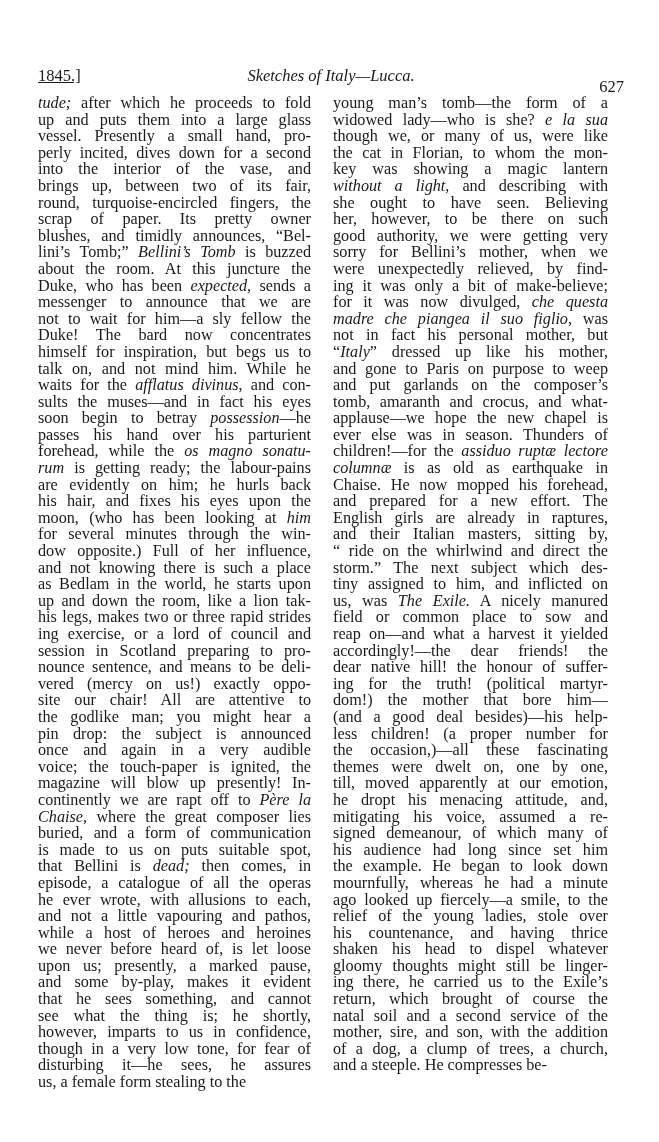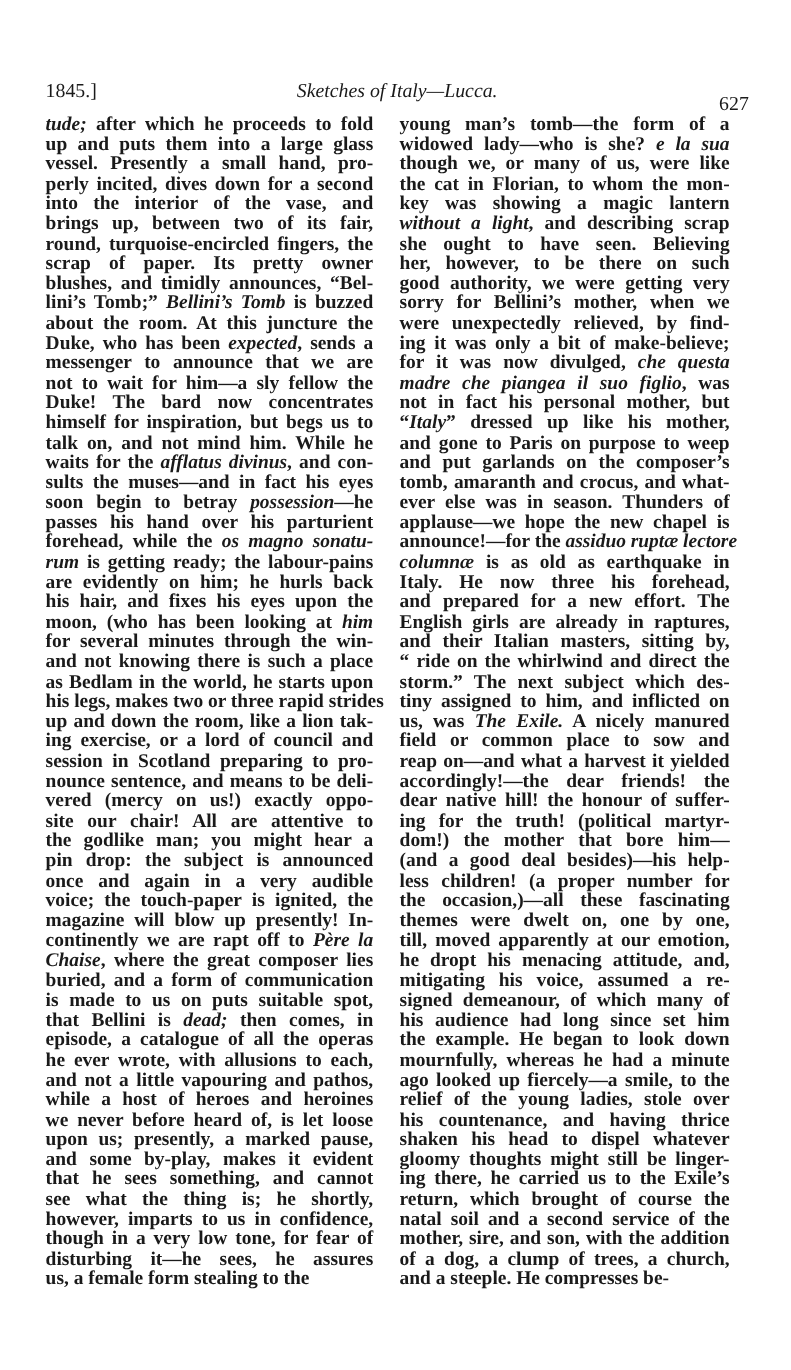--- a/index.html
+++ b/index.html
@@ -1,23 +1,23 @@
 <!DOCTYPE html>
 <html><head>
 <meta charset="utf-8">
 <style>
   html, body { margin: 0; padding: 0; background: #ffffff; }
   body { width: 659px; height: 1142px; position: relative; overflow: hidden;
          font-family: "Liberation Serif", "DejaVu Serif", serif; color: #1a1a1a; }
   .header { position: absolute; top: 66px; left: 38px; width: 586px; height: 22px;
             font-size: 16.5px; }
-  .hdr-left { position: absolute; left: 0; top: 0; }
+  .hdr-left { position: absolute; left: 0; top: 0; text-decoration: underline; }
   .hdr-center { position: absolute; left: 0; right: 0; top: 0; text-align: center; font-style: italic; }
   .hdr-right { position: absolute; right: 0; top: 0; margin-top: 11px; }
-  .col { position: absolute; top: 95px; font-size: 16.2px; line-height: 16.6px; font-weight: bold; }
+  .col { position: absolute; top: 95px; font-size: 16.2px; line-height: 16.6px; }
   .col-left { left: 38px; width: 273px; }
   .col-right { left: 333px; width: 275px; }
   .line { display: block; white-space: nowrap; text-align: justify; text-align-last: justify; height: 16.6px; }
   .line.last { text-align-last: left; }
   .line i { font-style: italic; }
 </style>
 </head>
 <body>
 
 <div class="header">
@@ -47,24 +47,25 @@
     <span class="line"><span>waits for the </span><i>afflatus divinus</i><span>, and con-</span></span>
     <span class="line"><span>sults the muses—and in fact his eyes</span></span>
     <span class="line"><span>soon begin to betray </span><i>possession</i><span>—he</span></span>
     <span class="line"><span>passes his hand over his parturient</span></span>
     <span class="line"><span>forehead, while the </span><i>os magno sonatu-</i></span>
     <span class="line"><span></span><i>rum</i><span> is getting ready; the labour-pains</span></span>
     <span class="line"><span>are evidently on him; he hurls back</span></span>
     <span class="line"><span>his hair, and fixes his eyes upon the</span></span>
     <span class="line"><span>moon, (who has been looking at </span><i>him</i></span>
     <span class="line"><span>for several minutes through the win-</span></span>
+    <span class="line"><span>dow opposite.)  Full of her influence,</span></span>
     <span class="line"><span>and not knowing there is such a place</span></span>
     <span class="line"><span>as Bedlam in the world, he starts upon</span></span>
+    <span class="line"><span>up and down the room, like a lion tak-</span></span>
     <span class="line"><span>his legs, makes two or three rapid strides</span></span>
-    <span class="line"><span>up and down the room, like a lion tak-</span></span>
     <span class="line"><span>ing exercise, or a lord of council and</span></span>
     <span class="line"><span>session in Scotland preparing to pro-</span></span>
     <span class="line"><span>nounce sentence, and means to be deli-</span></span>
     <span class="line"><span>vered (mercy on us!) exactly oppo-</span></span>
     <span class="line"><span>site our chair!  All are attentive to</span></span>
     <span class="line"><span>the godlike man; you might hear a</span></span>
     <span class="line"><span>pin drop: the subject is announced</span></span>
     <span class="line"><span>once and again in a very audible</span></span>
     <span class="line"><span>voice; the touch-paper is ignited, the</span></span>
     <span class="line"><span>magazine will blow up presently!  In-</span></span>
@@ -86,39 +87,39 @@
     <span class="line"><span>though in a very low tone, for fear of</span></span>
     <span class="line"><span>disturbing it—he sees, he assures</span></span>
     <span class="line last"><span>us, a female form stealing to the</span></span>
   </div>
 <div class="col col-right" id="col-right">
     <span class="line"><span>young man’s tomb—the form of a</span></span>
     <span class="line"><span>widowed lady—who is she? </span><i>e la sua</i></span>
     <span class="line"><span>though we, or many of us, were like</span></span>
     <span class="line"><span>the cat in Florian, to whom the mon-</span></span>
     <span class="line"><span>key was showing a magic lantern</span></span>
-    <span class="line"><span></span><i>without a light</i><span>, and describing scrap</span></span>
+    <span class="line"><span></span><i>without a light</i><span>, and describing with</span></span>
     <span class="line"><span>she ought to have seen.  Believing</span></span>
     <span class="line"><span>her, however, to be there on such</span></span>
     <span class="line"><span>good authority, we were getting very</span></span>
     <span class="line"><span>sorry for Bellini’s mother, when we</span></span>
     <span class="line"><span>were unexpectedly relieved, by find-</span></span>
     <span class="line"><span>ing it was only a bit of make-believe;</span></span>
     <span class="line"><span>for it was now divulged, </span><i>che questa</i></span>
     <span class="line"><span></span><i>madre che piangea il suo figlio</i><span>, was</span></span>
     <span class="line"><span>not in fact his personal mother, but</span></span>
     <span class="line"><span>“</span><i>Italy</i><span>” dressed up like his mother,</span></span>
     <span class="line"><span>and gone to Paris on purpose to weep</span></span>
     <span class="line"><span>and put garlands on the composer’s</span></span>
     <span class="line"><span>tomb, amaranth and crocus, and what-</span></span>
+    <span class="line"><span>applause—we hope the new chapel is</span></span>
     <span class="line"><span>ever else was in season.  Thunders of</span></span>
-    <span class="line"><span>applause—we hope the new chapel is</span></span>
-    <span class="line"><span>announce!—for the </span><i>assiduo ruptæ lectore</i></span>
+    <span class="line"><span>children!—for the </span><i>assiduo ruptæ lectore</i></span>
     <span class="line"><span></span><i>columnæ</i><span> is as old as earthquake in</span></span>
-    <span class="line"><span>Italy.  He now three his forehead,</span></span>
+    <span class="line"><span>Chaise.  He now mopped his forehead,</span></span>
     <span class="line"><span>and prepared for a new effort.  The</span></span>
     <span class="line"><span>English girls are already in raptures,</span></span>
     <span class="line"><span>and their Italian masters, sitting by,</span></span>
     <span class="line"><span>“ ride on the whirlwind and direct the</span></span>
     <span class="line"><span>storm.”  The next subject which des-</span></span>
     <span class="line"><span>tiny assigned to him, and inflicted on</span></span>
     <span class="line"><span>us, was </span><i>The Exile.</i><span> A nicely manured</span></span>
     <span class="line"><span>field or common place to sow and</span></span>
     <span class="line"><span>reap on—and what a harvest it yielded</span></span>
     <span class="line"><span>accordingly!—the dear friends!  the</span></span>

